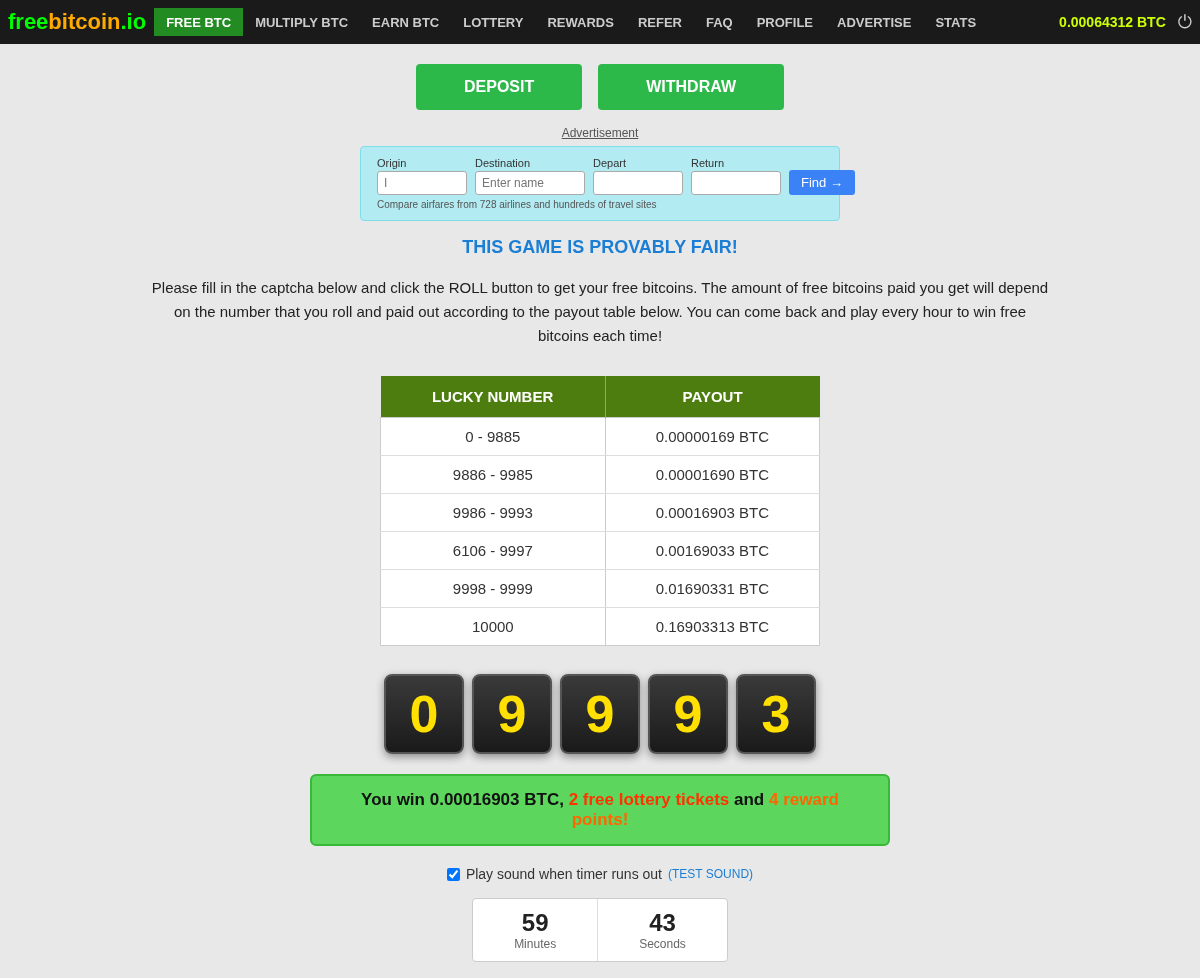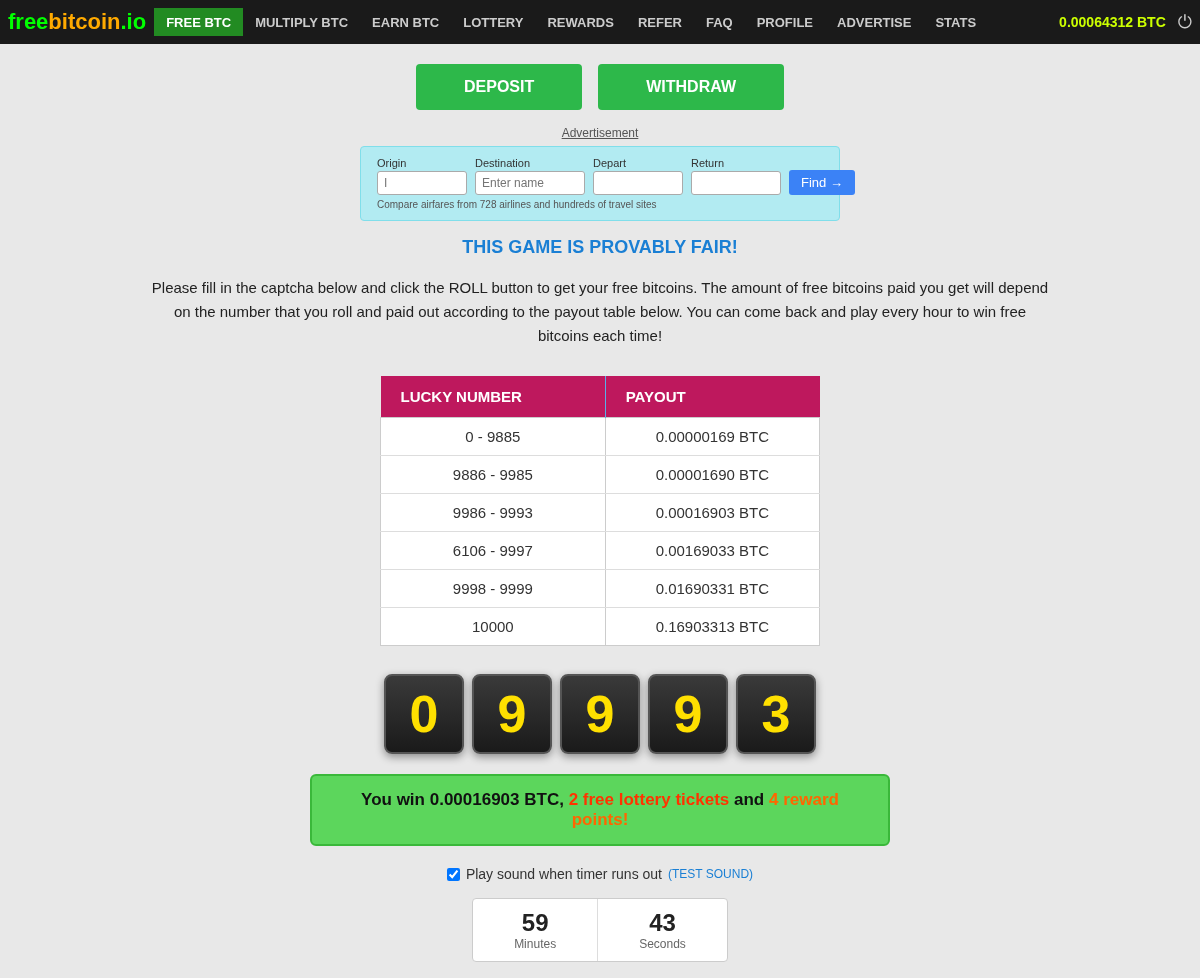--- a/index.html
+++ b/index.html
@@ -184,26 +184,26 @@
     .payout-table-wrap {
       display: flex;
       justify-content: center;
       margin-bottom: 28px;
     }
     .payout-table {
       border-collapse: collapse;
       width: 440px;
     }
     .payout-table th {
-      background: #be185d;
+      background: #4d7c0f;
       color: #fff;
       font-size: 15px;
       font-weight: bold;
       padding: 12px 20px;
-      text-align: left;
+      text-align: center;
     }
     .payout-table td {
       border: 1px solid #ccc;
       padding: 10px 20px;
       text-align: center;
       font-size: 15px;
       background: #fff;
       color: #333;
     }
     .payout-table tr:not(:last-child) td {

